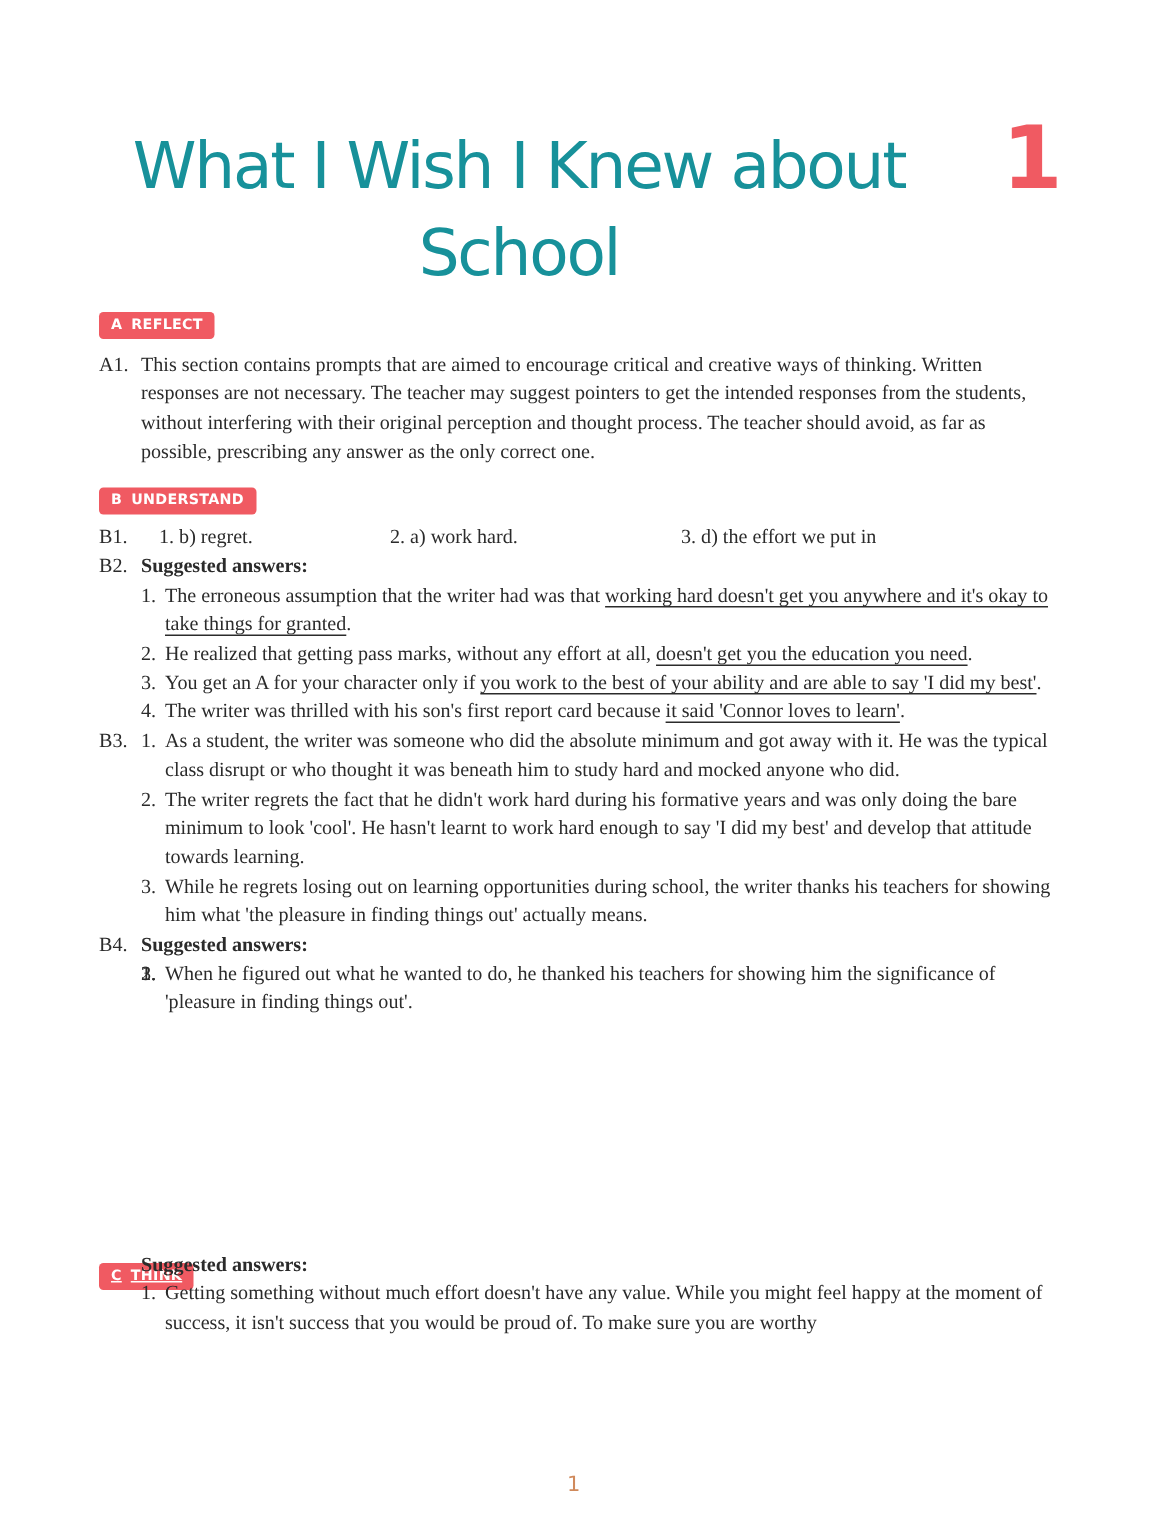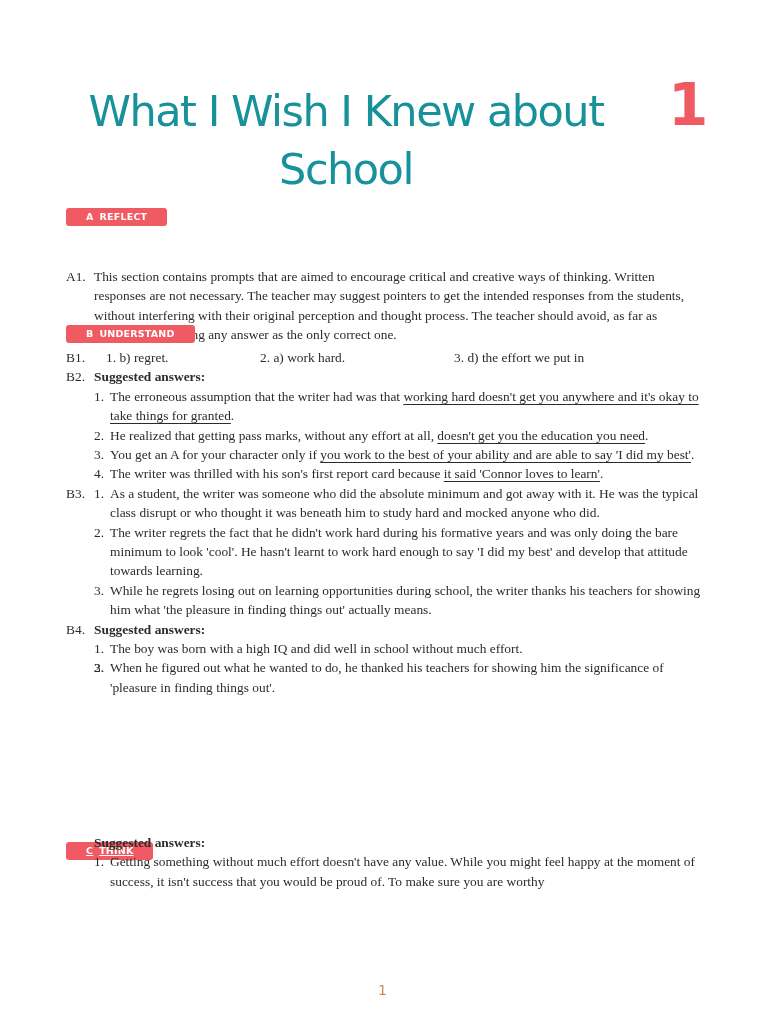--- a/index.html
+++ b/index.html
@@ -5,21 +5,21 @@
   html, body { margin: 0; padding: 0; background: #ffffff; }
   body { width: 768px; height: 1024px; position: relative; overflow: hidden;
          font-family: "Liberation Serif", "DejaVu Serif", serif; color: #2b2b2b; }
   .title { position: absolute; left: 66px; top: 82px; width: 560px;
            font-family: "DejaVu Sans", "Liberation Sans", sans-serif;
            font-size: 43px; line-height: 58px; color: #17919a; font-weight: normal;
            letter-spacing: -1.5px; margin: 0; text-align: center; }
   .chapter-num { position: absolute; left: 668px; top: 70px;
                  font-family: "DejaVu Sans", "Liberation Sans", sans-serif;
                  font-size: 58px; font-weight: bold; color: #f05a62; line-height: 70px; }
-  .badge { position: absolute; left: 66px; height: 18px; padding: 0 20px;
+  .badge { position: absolute; left: 66px; height: 18px; padding: 0 8px;
            background: #f05a62; color: #fff; border-radius: 3px;
            font-family: "DejaVu Sans", "Liberation Sans", sans-serif; font-weight: bold;
            font-size: 9.5px; line-height: 18px; letter-spacing: 0.2px; }
   .badge .letter { margin-right: 6px; }
   .block { position: absolute; left: 66px; width: 640px; font-size: 13.4px; line-height: 19.4px; }
   .row { position: relative; padding-left: 28px; }
   .row .lbl { position: absolute; left: 0; top: 0; }
   .item { position: relative; padding-left: 44px; }
   .item .num { position: absolute; left: 28px; top: 0; }
   .u { text-decoration: underline; text-underline-offset: 3px; text-decoration-thickness: 1px; }
@@ -32,21 +32,21 @@
 </style>
 </head>
 <body>
 
 <h1 class="title">What I Wish I Knew about School</h1>
 <div class="chapter-num">1</div>
 
 <div class="badge" style="top:208px;">
   <span class="letter">A</span><span>REFLECT</span>
 </div>
-<div class="block" style="top:233px;margin-top:34px;">
+<div class="block" style="top:233px;">
   <div class="row">
     <span class="lbl">A1.</span>
     <span>This section contains prompts that are aimed to encourage critical and creative ways of thinking. Written responses are not necessary. The teacher may suggest pointers to get the intended responses from the students, without interfering with their original perception and thought process. The teacher should avoid, as far as possible, prescribing any answer as the only correct one.</span>
   </div>
 </div>
 
 <div class="badge" style="top:325px;">
   <span class="letter">B</span><span>UNDERSTAND</span>
 </div>
 <div class="block" style="top:348px;">
@@ -91,21 +91,20 @@
     <span class="num">3.</span>
     <span>While he regrets losing out on learning opportunities during school, the writer thanks his teachers for showing him what 'the pleasure in finding things out' actually means.</span>
   </div>
 
   <div class="row">
     <span class="lbl">B4.</span>
     <b>Suggested answers:</b>
   </div>
   <div class="item">
     <span class="num">1.</span>
-    <span>The boy was born with a high IQ and did well in school without much effort.</span>
   </div>
   <div class="item">
     <span class="num">2.</span>
   </div>
   <div class="item">
     <span class="num">3.</span>
     <span>When he figured out what he wanted to do, he thanked his teachers for showing him the significance of 'pleasure in finding things out'.</span>
   </div>
 </div>
 

